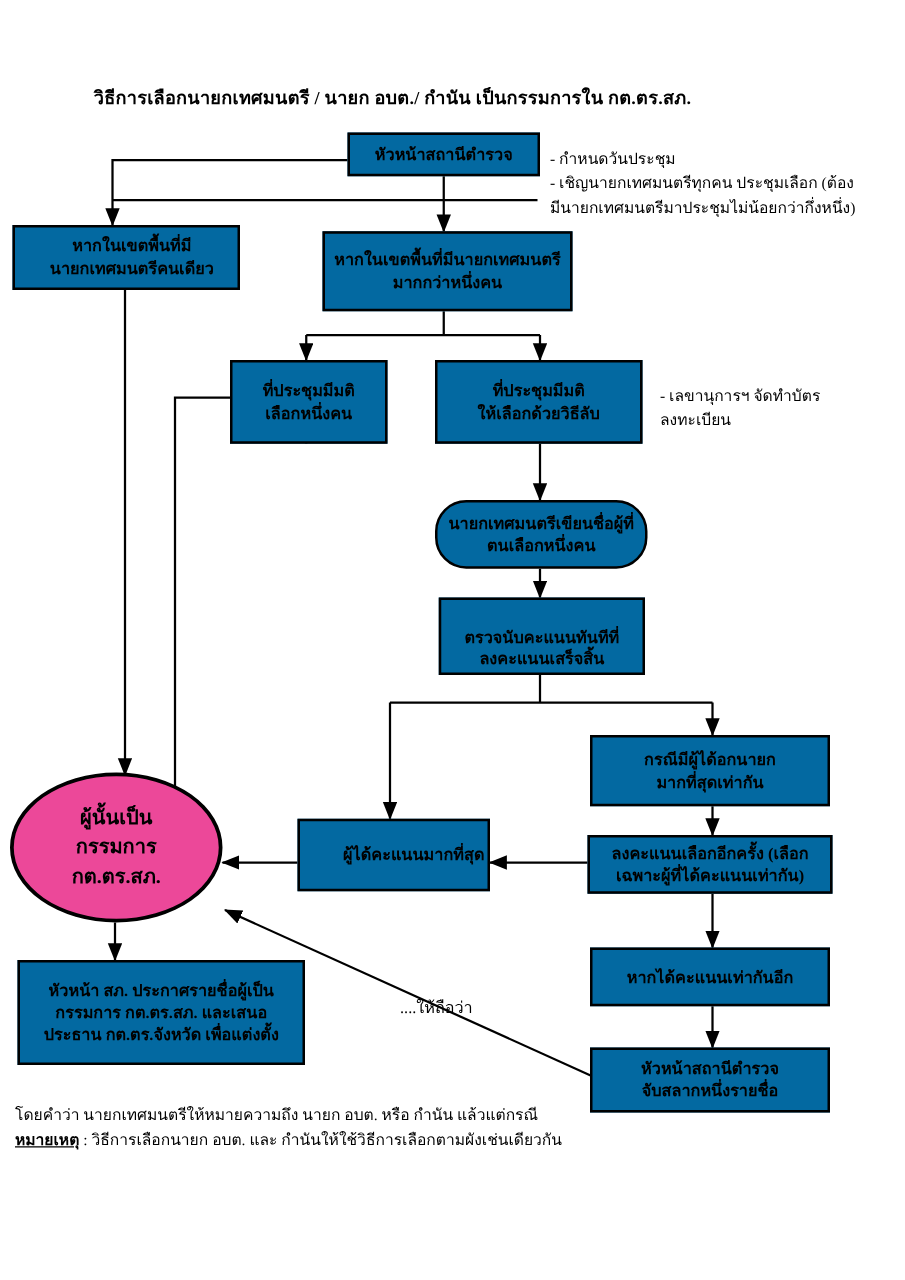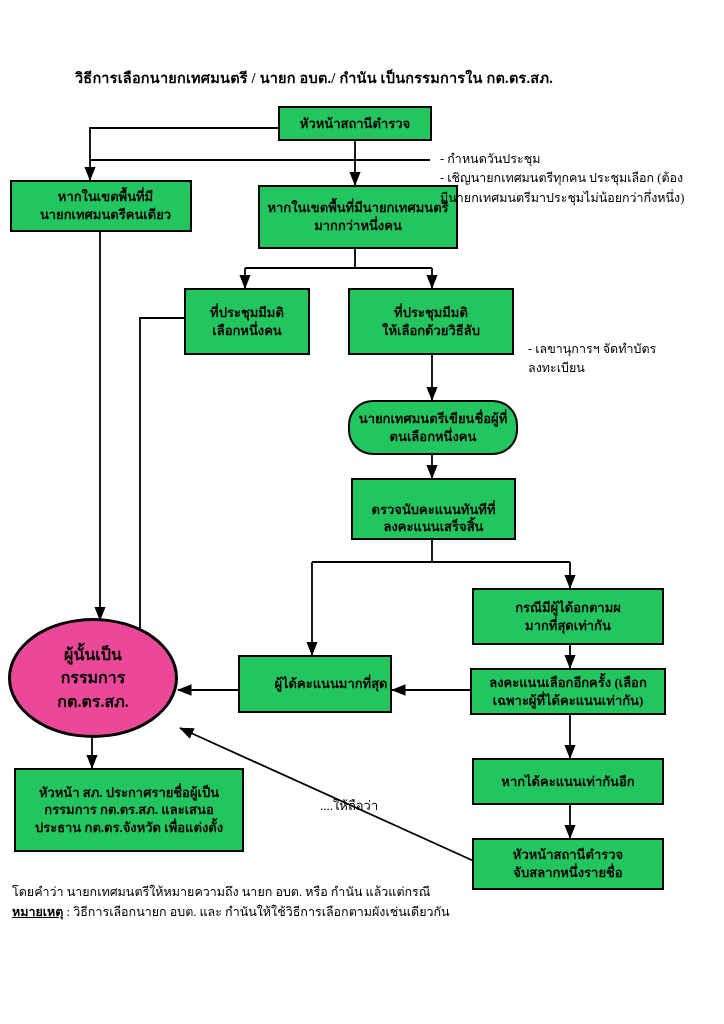--- a/index.html
+++ b/index.html
@@ -21,21 +21,21 @@
   .title {
     position: absolute;
     font-weight: bold;
     font-size: 14.5px;
     letter-spacing: 0.2px;
     white-space: nowrap;
   }
   .node {
     position: absolute;
     border: 2px solid #000000;
-    background: #22c55e;
+    background: #0369a1;
     box-sizing: border-box;
     display: flex;
     flex-direction: column;
     align-items: center;
     justify-content: center;
     text-align: center;
     font-weight: bold;
     font-size: 13px;
     line-height: 1.35;
     padding: 2px 4px;
@@ -55,21 +55,20 @@
     font-weight: bold;
     font-size: 16px;
     line-height: 1.45;
   }
   .oval span { display: block; white-space: nowrap; }
   .sidenote {
     position: absolute;
     font-size: 12.5px;
     line-height: 1.55;
     white-space: nowrap;
-    margin-top: 32px;
   }
   .sidenote span { display: block; }
   .note-block {
     position: absolute;
     font-size: 12.5px;
     line-height: 1.6;
   }
   .note-block .hl {
     font-weight: bold;
     text-decoration: underline;
@@ -178,21 +177,21 @@
     <span>นายกเทศมนตรีเขียนชื่อผู้ที่</span>
     <span>ตนเลือกหนึ่งคน</span>
   </div>
 
   <div class="node" style="left:351px; top:478px; width:165px; height:62px;justify-content:flex-end;">
     <span>ตรวจนับคะแนนทันทีที่</span>
     <span>ลงคะแนนเสร็จสิ้น</span>
   </div>
 
   <div class="node" style="left:472px; top:588px; width:192px; height:57px;">
-    <span>กรณีมีผู้ได้อกตามผ</span>
+    <span>กรณีมีผู้ได้อกนายก</span>
     <span>มากที่สุดเท่ากัน</span>
   </div>
 
   <div class="node" style="left:238px; top:655px; width:154px; height:58px;padding-left:36px;">
     <span>ผู้ได้คะแนนมากที่สุด</span>
   </div>
 
   <div class="node" style="left:470px; top:668px; width:196px; height:47px;">
     <span>ลงคะแนนเลือกอีกครั้ง (เลือก</span>
     <span>เฉพาะผู้ที่ได้คะแนนเท่ากัน)</span>

